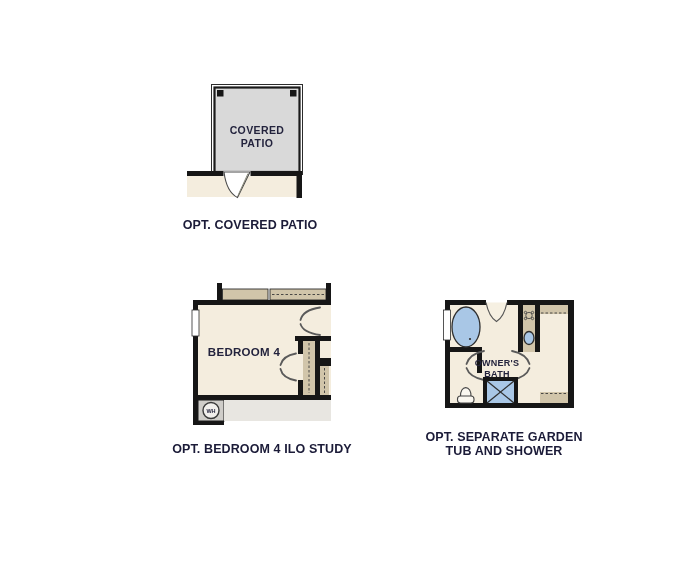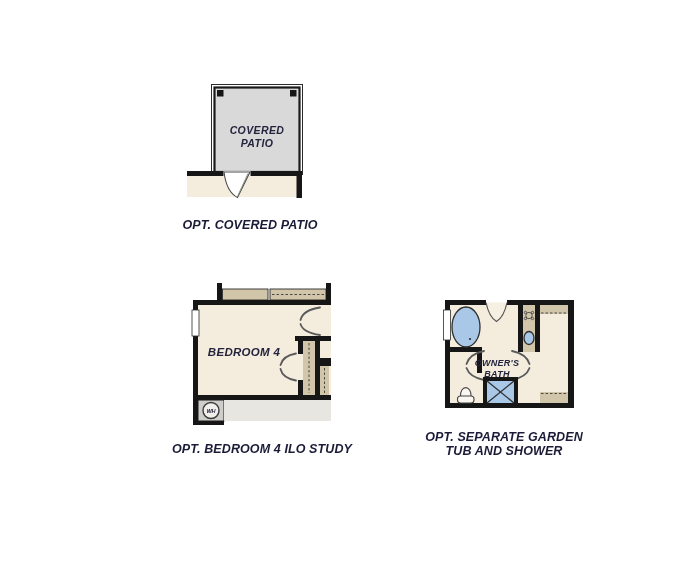--- a/index.html
+++ b/index.html
@@ -3,21 +3,20 @@
 <meta charset="utf-8">
 <style>
   html, body { margin: 0; padding: 0; background: #ffffff; }
   #sheet {
     position: relative;
     width: 696px;
     height: 564px;
     background: #ffffff;
     font-family: "Liberation Sans", sans-serif;
     overflow: hidden;
-    font-style: italic;
   }
   svg { display: block; }
   .room-label {
     font-family: "Liberation Sans", sans-serif;
     font-weight: bold;
     fill: #23233d;
   }
   .caption {
     font-family: "Liberation Sans", sans-serif;
     font-weight: bold;

